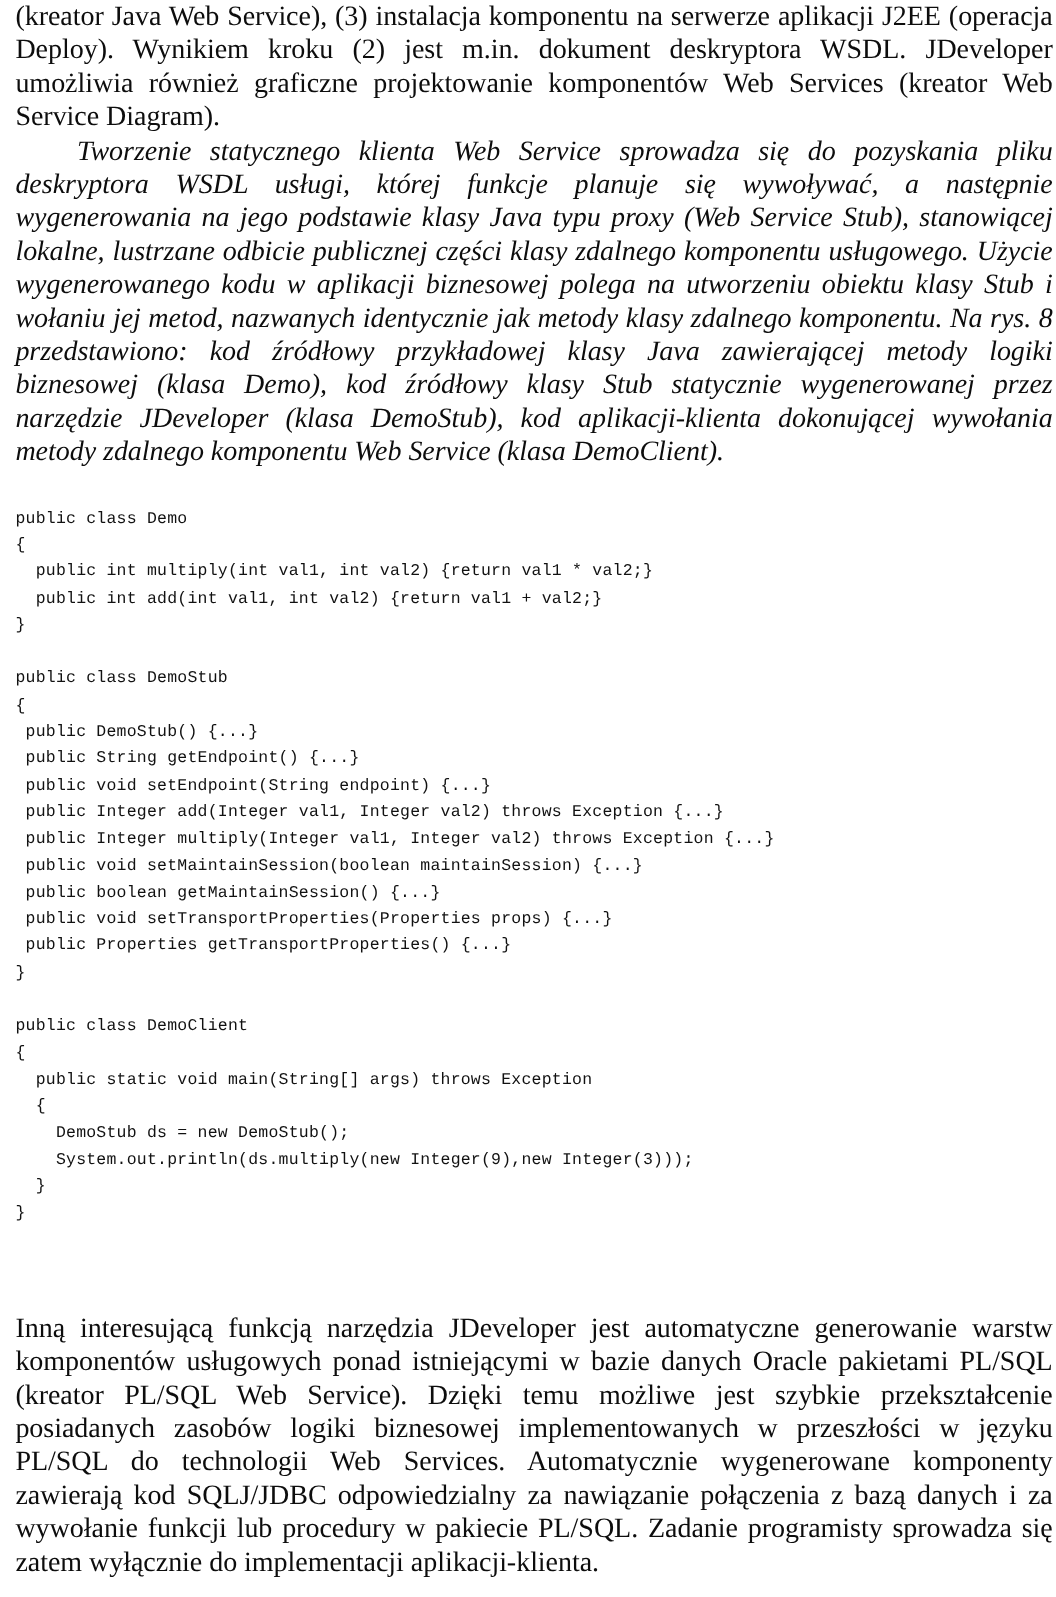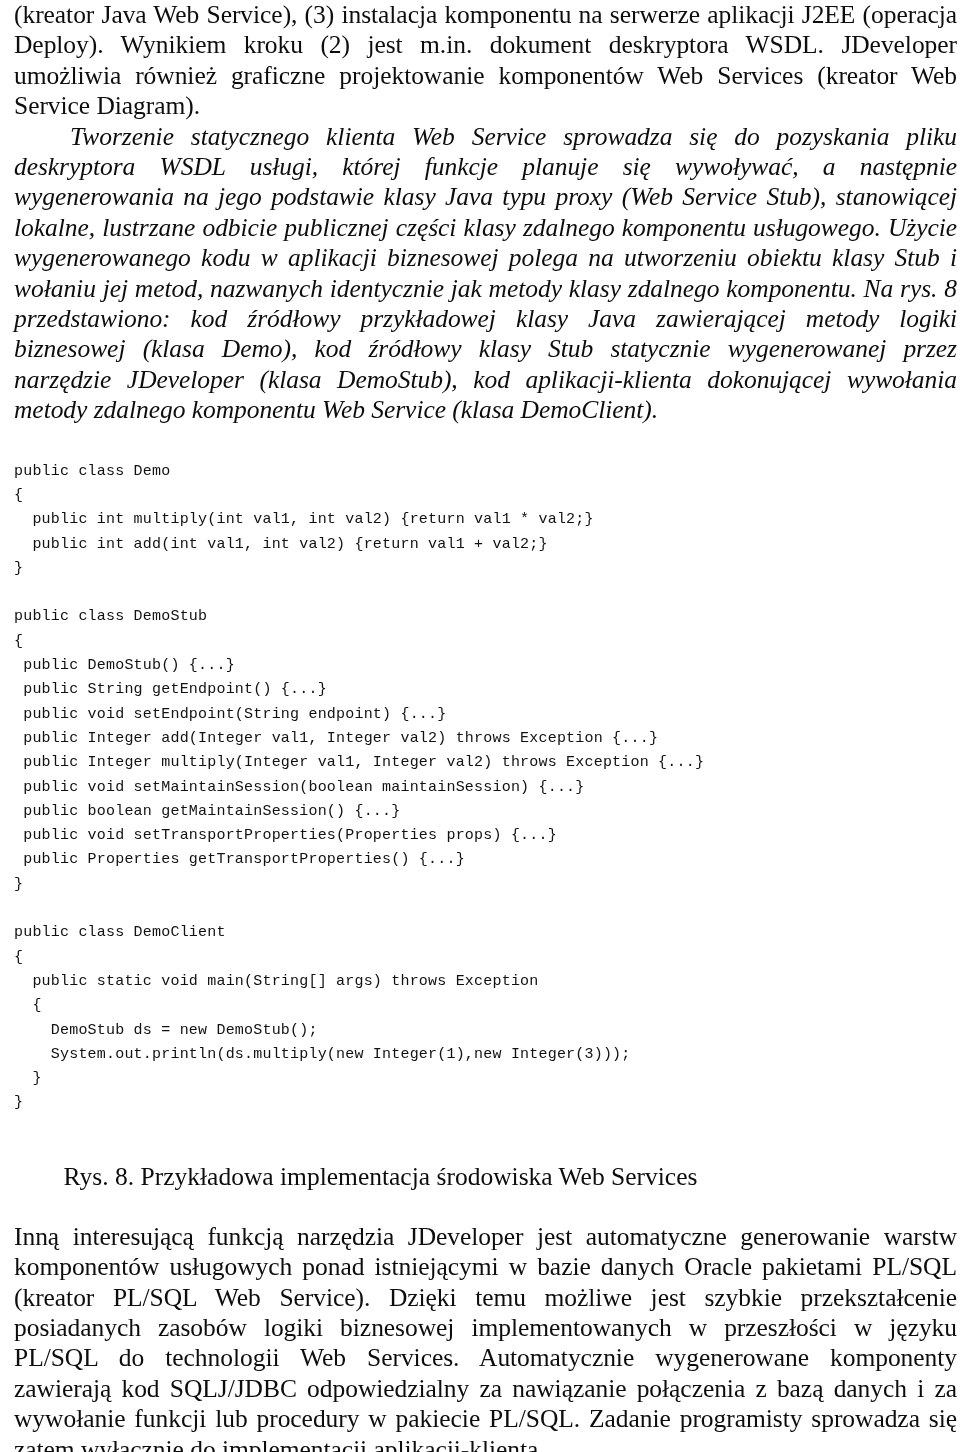--- a/index.html
+++ b/index.html
@@ -101,26 +101,25 @@
   </div>
 
   <div class="block-spacer"></div>
 
   <div class="code-block">
     <pre class="code">public class DemoClient
 {
   public static void main(String[] args) throws Exception
   {
     DemoStub ds = new DemoStub();
-    System.out.println(ds.multiply(new Integer(1),new Integer(3)));
+    System.out.println(ds.multiply(new Integer(9),new Integer(3)));
   }
 }</pre>
   </div>
 
   <div class="gap-caption-top"></div>
 
-  <p class="caption">Rys. 8. Przykładowa implementacja środowiska Web Services</p>
 
   <div class="gap-caption-bottom"></div>
 
   <p class="para">Inną interesującą funkcją narzędzia JDeveloper jest automatyczne generowanie warstw komponentów usługowych ponad istniejącymi w bazie danych Oracle pakietami PL/SQL (kreator PL/SQL Web Service). Dzięki temu możliwe jest szybkie przekształcenie posiadanych zasobów logiki biznesowej implementowanych w przeszłości w języku PL/SQL do technologii Web Services. Automatycznie wygenerowane komponenty zawierają kod SQLJ/JDBC odpowiedzialny za nawiązanie połączenia z bazą danych i za wywołanie funkcji lub procedury w pakiecie PL/SQL. Zadanie programisty sprowadza się zatem wyłącznie do implementacji aplikacji-klienta.</p>
 
 </div>
 
 </body></html>

